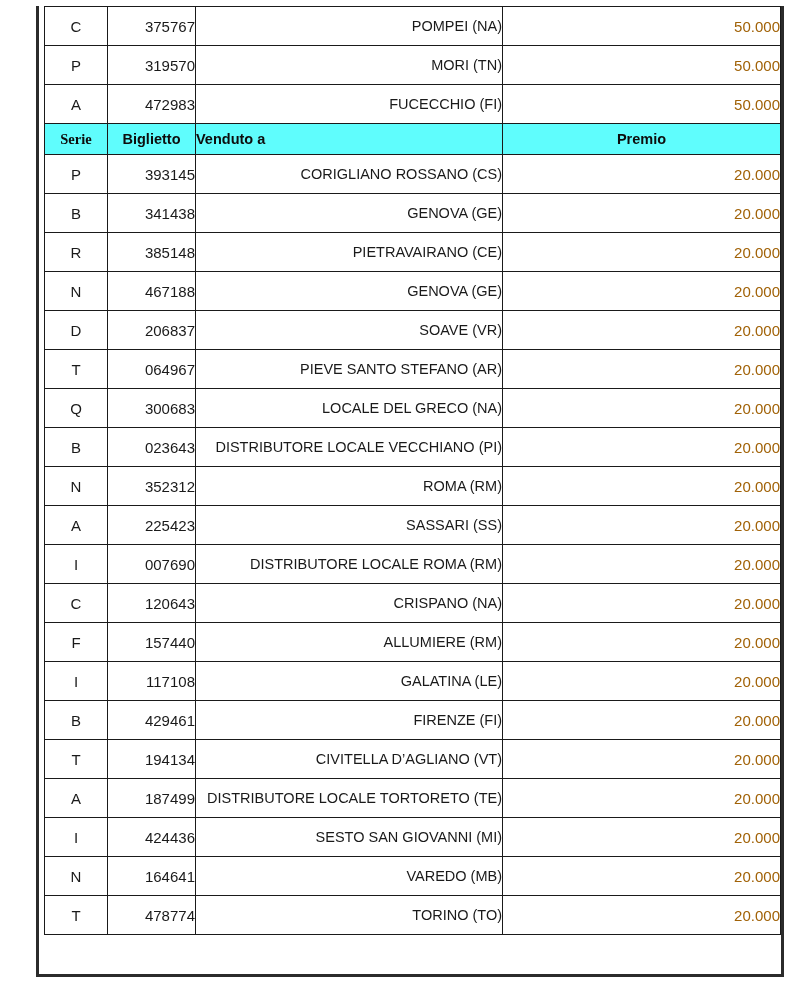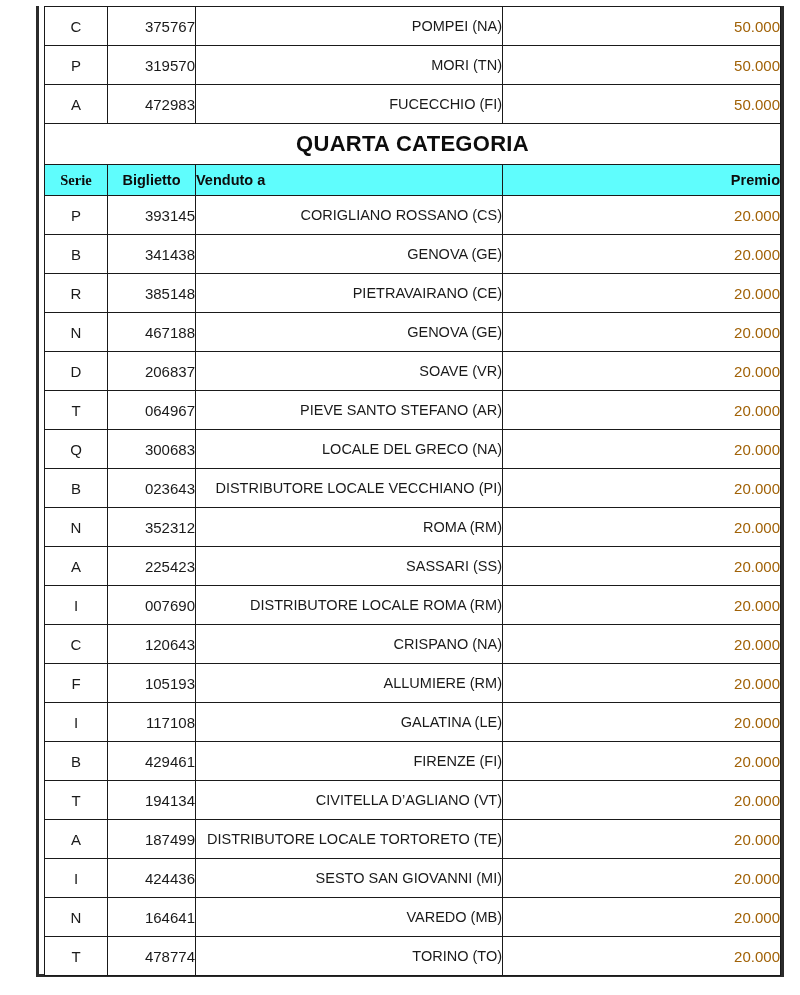--- a/index.html
+++ b/index.html
@@ -104,21 +104,21 @@
   tr.head-row th {
     background: #5FFDFD;
     font-size: 14.5px;
     font-weight: bold;
     color: #0d0d0d;
     height: 30px;
   }
   th.head-serie     { text-align: center; font-family: Liberation Serif, serif; }
   th.head-biglietto { }
   th.head-venduto   { text-align: left; padding-left: 6px; margin-top: 32px; }
-  th.head-premio    { text-align: right; padding-left: 7px; margin-top: 20px; }
+  th.head-premio    { text-align: center; padding-left: 7px; margin-top: 20px; }
 </style>
 </head>
 <body>
 
 <div class="page">
   <div class="table-frame">
     <table class="prize-table">
       <colgroup>
         <col class="c-serie">
         <col class="c-biglietto">
@@ -139,23 +139,20 @@
           <td class="cell-venduto">MORI (TN)</td>
           <td class="cell-premio">50.000</td>
         </tr>
         <tr>
           <td class="cell-serie">A</td>
           <td class="cell-biglietto">472983</td>
           <td class="cell-venduto">FUCECCHIO (FI)</td>
           <td class="cell-premio">50.000</td>
         </tr>
 
-        <tr>
-          <td class="category-title" colspan="4">QUARTA CATEGORIA</td>
-        </tr>
 
         <tr class="head-row">
           <th class="head-serie">Serie</th>
           <th class="head-biglietto">Biglietto</th>
           <th class="head-venduto">Venduto a</th>
           <th class="head-premio">Premio</th>
         </tr>
 
         <tr>
           <td class="cell-serie">P</td>
@@ -224,21 +221,21 @@
           <td class="cell-premio">20.000</td>
         </tr>
         <tr>
           <td class="cell-serie">C</td>
           <td class="cell-biglietto">120643</td>
           <td class="cell-venduto">CRISPANO (NA)</td>
           <td class="cell-premio">20.000</td>
         </tr>
         <tr>
           <td class="cell-serie">F</td>
-          <td class="cell-biglietto">105193</td>
+          <td class="cell-biglietto">157440</td>
           <td class="cell-venduto">ALLUMIERE (RM)</td>
           <td class="cell-premio">20.000</td>
         </tr>
         <tr>
           <td class="cell-serie">I</td>
           <td class="cell-biglietto">117108</td>
           <td class="cell-venduto">GALATINA (LE)</td>
           <td class="cell-premio">20.000</td>
         </tr>
         <tr>

